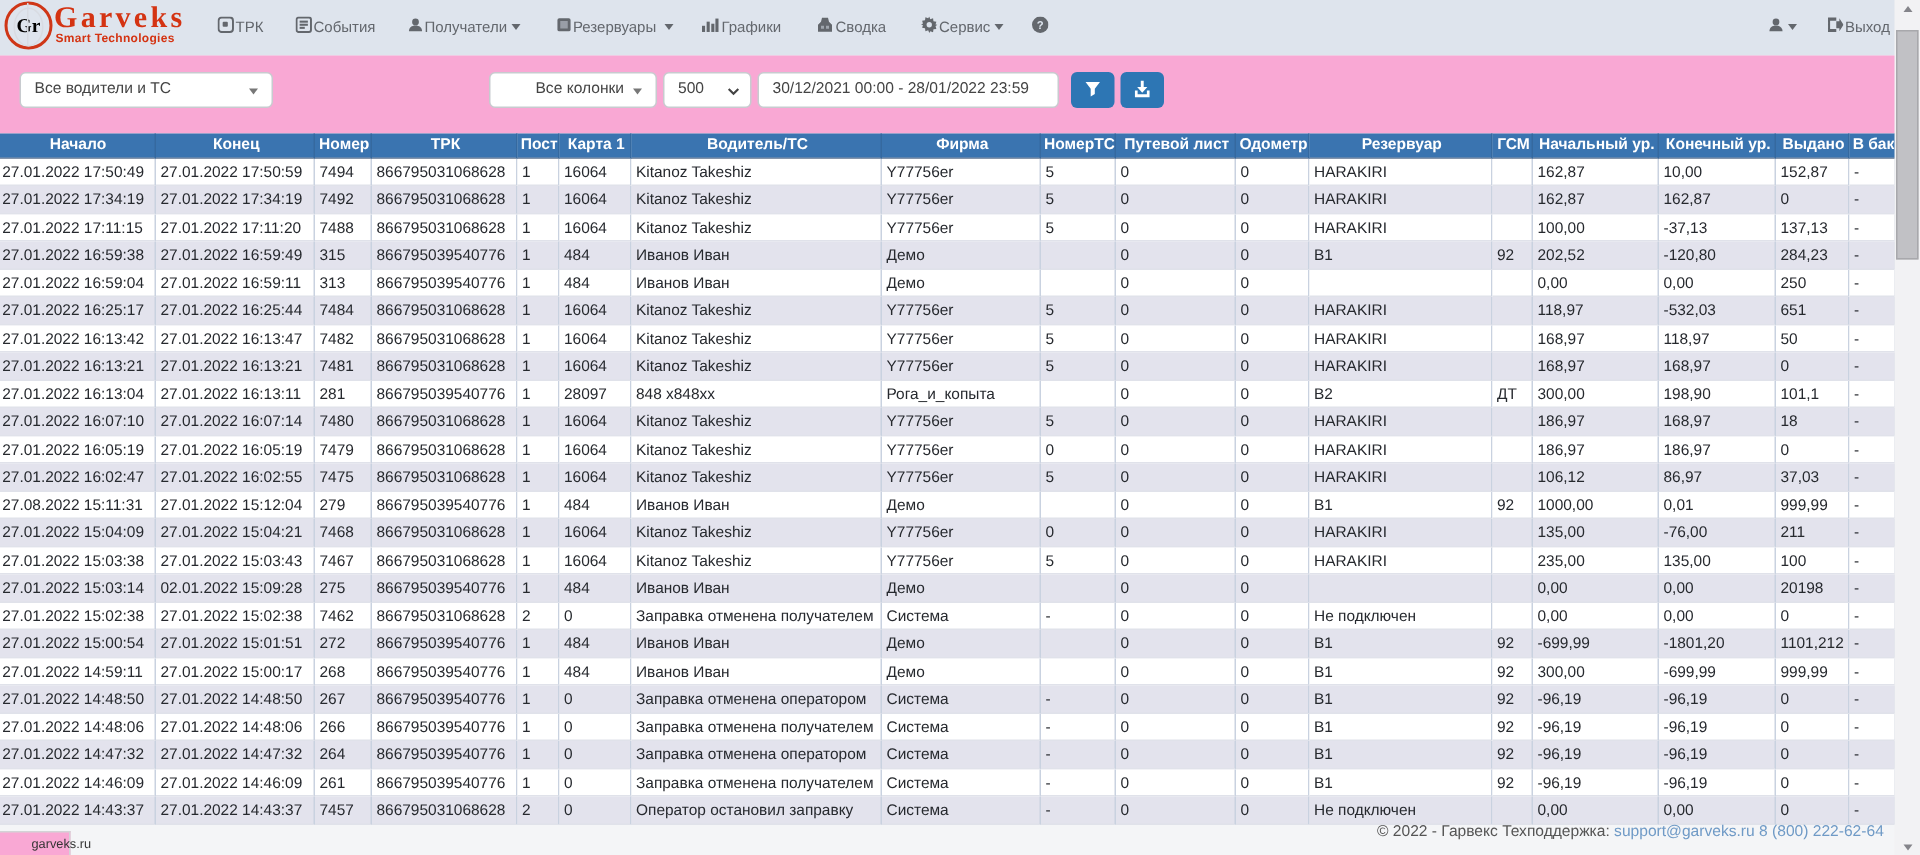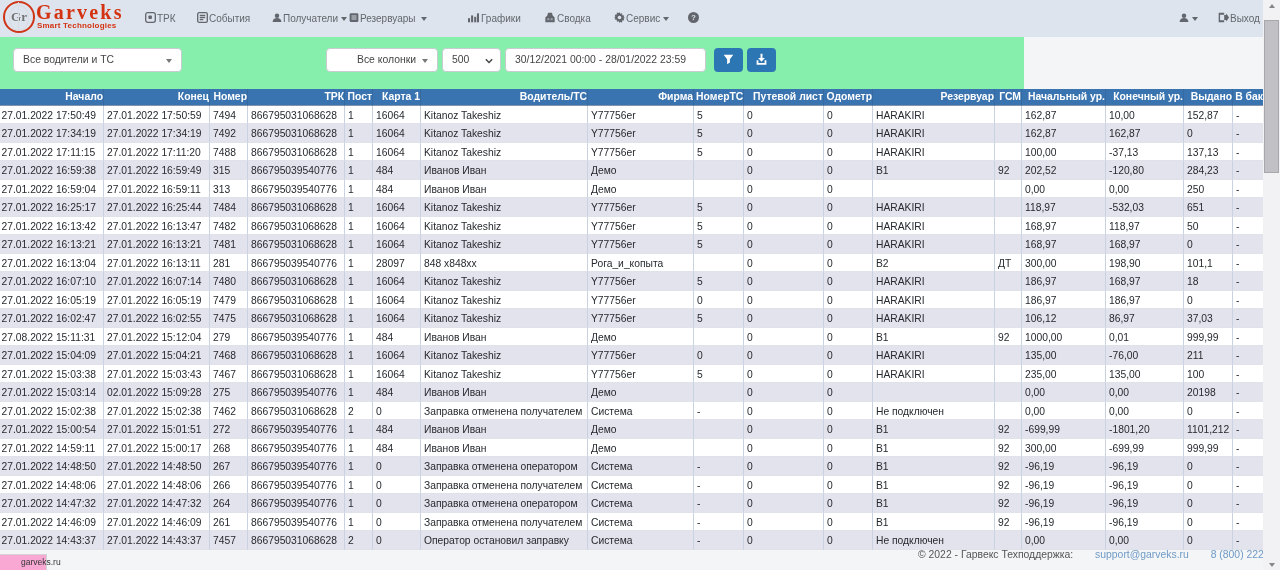--- a/index.html
+++ b/index.html
@@ -5,44 +5,44 @@
 * { margin:0; padding:0; box-sizing:border-box; }
 html,body { width:1280px; height:570px; overflow:hidden; font-family:"Liberation Sans", sans-serif; background:#f4f5f7; }
 
 
 .navbar { position:absolute; left:0; top:0; width:1280px; height:37px; background:#dee4ed; }
 .nav-item { position:absolute; top:0; height:37px; line-height:37px; font-size:10px; color:#63676d; white-space:nowrap; }
 .nav-item svg { vertical-align:-1px; margin-right:1px; }
 .caret { display:inline-block; width:0; height:0; border-left:3.5px solid transparent; border-right:3.5px solid transparent; border-top:4px solid #63676d; vertical-align:1px; margin-left:3px; }
 
 
-.logo-circle { position:absolute; left:3px; top:1px; width:32px; height:32px; border:2px solid #cf3617; border-radius:50%; color:#737373; font-weight:bold; font-size:13px; text-align:center; line-height:28px; font-family:"Liberation Serif", serif; }
+.logo-circle { position:absolute; left:3px; top:1px; width:32px; height:32px; border:2px solid #cf3617; border-radius:50%; color:#000000; font-weight:bold; font-size:13px; text-align:center; line-height:28px; font-family:"Liberation Serif", serif; }
 .logo-circle:before { content:""; position:absolute; left:4px; top:2px; width:18px; height:24px; border:1px solid #d8dbe2; border-radius:50%; }
 .logo-circle:after { content:""; position:absolute; left:13px; top:-1px; width:1px; height:28px; background:#d8dbe2; }
 .logo-text { position:absolute; left:36px; top:1px; color:#d43312; font-weight:bold; font-size:20px; font-family:"Liberation Serif", serif; letter-spacing:2.2px; }
 .logo-sub { position:absolute; left:37px; top:21px; color:#d43312; font-weight:bold; font-size:8px; letter-spacing:0.2px; }
 
 
-.filters { position:absolute; left:0; top:37px; width:1024px; height:52px; background:#86efac; }
+.filters { position:absolute; left:0; top:37px; width:1280px; height:52px; background:#f9a8d4; }
 .fbox { position:absolute; top:11px; height:24px; background:#fff; border:1px solid #c8cbcf; border-radius:4px; font-size:10.4px; color:#444; line-height:22px; padding-left:9px; }
 .fbox .sel-caret { position:absolute; right:9px; top:10px; width:0; height:0; border-left:3.5px solid transparent; border-right:3.5px solid transparent; border-top:4px solid #777; }
 .btn { position:absolute; top:11px; width:28px; height:24px; background:#2d76b4; border-radius:4px; color:#fff; text-align:center; }
 
 
 table { position:absolute; left:0; top:89px; border-collapse:separate; border-spacing:0; table-layout:fixed; width:1264px; }
-th { background:#3a74b0; color:#fff; font-weight:bold; font-size:10.4px; text-align:right; padding:0 0 0 2px; height:16.5px; border-right:1px solid #35699f; border-bottom:1px solid #8494aa; white-space:nowrap; overflow:hidden; }
+th { background:#3a74b0; color:#fff; font-weight:bold; font-size:10.4px; text-align:center; padding:0 0 0 2px; height:16.5px; border-right:1px solid #35699f; border-bottom:1px solid #8494aa; white-space:nowrap; overflow:hidden; }
 td { padding:2px 0 0 3px; height:18.5px; font-size:10.3px; border-right:1px solid #c9d2e0; border-bottom:1px solid #e0e2ea; color:#26292e; white-space:nowrap; overflow:hidden; }
 td:first-child { padding-left:1.5px; }
 th:first-child { padding-left:1px; }
 tr:nth-child(even) td { background:#e3e3ed; }
 tr:nth-child(odd) td { background:#fff; }
 
 
 .footer { position:absolute; top:549px; left:918px; font-size:10.4px; color:#555; white-space:nowrap; }
-.footer a { color:#6f9ac6; text-decoration:none;margin-left:19px; }
+.footer a { color:#6f9ac6; text-decoration:none; }
 .statusbox { position:absolute; left:0; top:554px; width:47px; height:16px; background:#f9a8d4; border:1px solid #d3d3d6; border-left:none; border-bottom:none; font-size:8.5px; color:#333; padding-left:21px; line-height:14px; }
 
 
 .sbar { position:absolute; right:0; top:0; width:17px; height:570px; background:#f2f2f4; }
 .sthumb { position:absolute; right:1px; top:20px; width:15px; height:153px; background:#c1c1c5; border:1px solid #a8a8ac; }
 .sarrow { position:absolute; right:5px; width:0; height:0; border-left:3.5px solid transparent; border-right:3.5px solid transparent; }
 .sarrow.up { top:4px; border-bottom:4.5px solid #84848a; }
 .sarrow.down { bottom:3px; border-top:4.5px solid #84848a; }
 </style>
 </head>
@@ -63,21 +63,21 @@
         <rect x="1" y="1" width="14" height="14" rx="2" fill="none" stroke="#63676d" stroke-width="1.9"></rect>
         <rect x="4" y="4" width="8" height="2" fill="#63676d"></rect>
         <rect x="4" y="7" width="8" height="2" fill="#63676d"></rect>
         <rect x="4" y="10" width="5" height="2" fill="#63676d"></rect>
       </svg>События</div>
   <div class="nav-item" style="left:272px">
     <svg width="10" height="11" viewBox="0 0 16 16">
         <circle cx="8" cy="5" r="3.6" fill="#63676d"></circle>
         <path d="M1 15c0-4 3-6.2 7-6.2s7 2.2 7 6.2z" fill="#63676d"></path>
       </svg>Получатели<span class="caret"></span></div>
-  <div class="nav-item" style="left:349px">
+  <div class="nav-item" style="left:371px">
     <svg width="10" height="11" viewBox="0 0 16 16">
         <rect x="1" y="1" width="14" height="14" rx="2" fill="#63676d"></rect>
         <rect x="4" y="4" width="8" height="8" fill="#dce3ed" opacity="0.45"></rect>
       </svg>Резервуары <span class="caret"></span></div>
   <div class="nav-item" style="left:467px">
     <svg width="13" height="11" viewBox="0 0 18 16">
         <rect x="1" y="9" width="3" height="6" fill="#63676d"></rect>
         <rect x="5.5" y="5" width="3" height="10" fill="#63676d"></rect>
         <rect x="10" y="7" width="3" height="8" fill="#63676d"></rect>
         <rect x="14" y="2" width="3" height="13" fill="#63676d"></rect>

